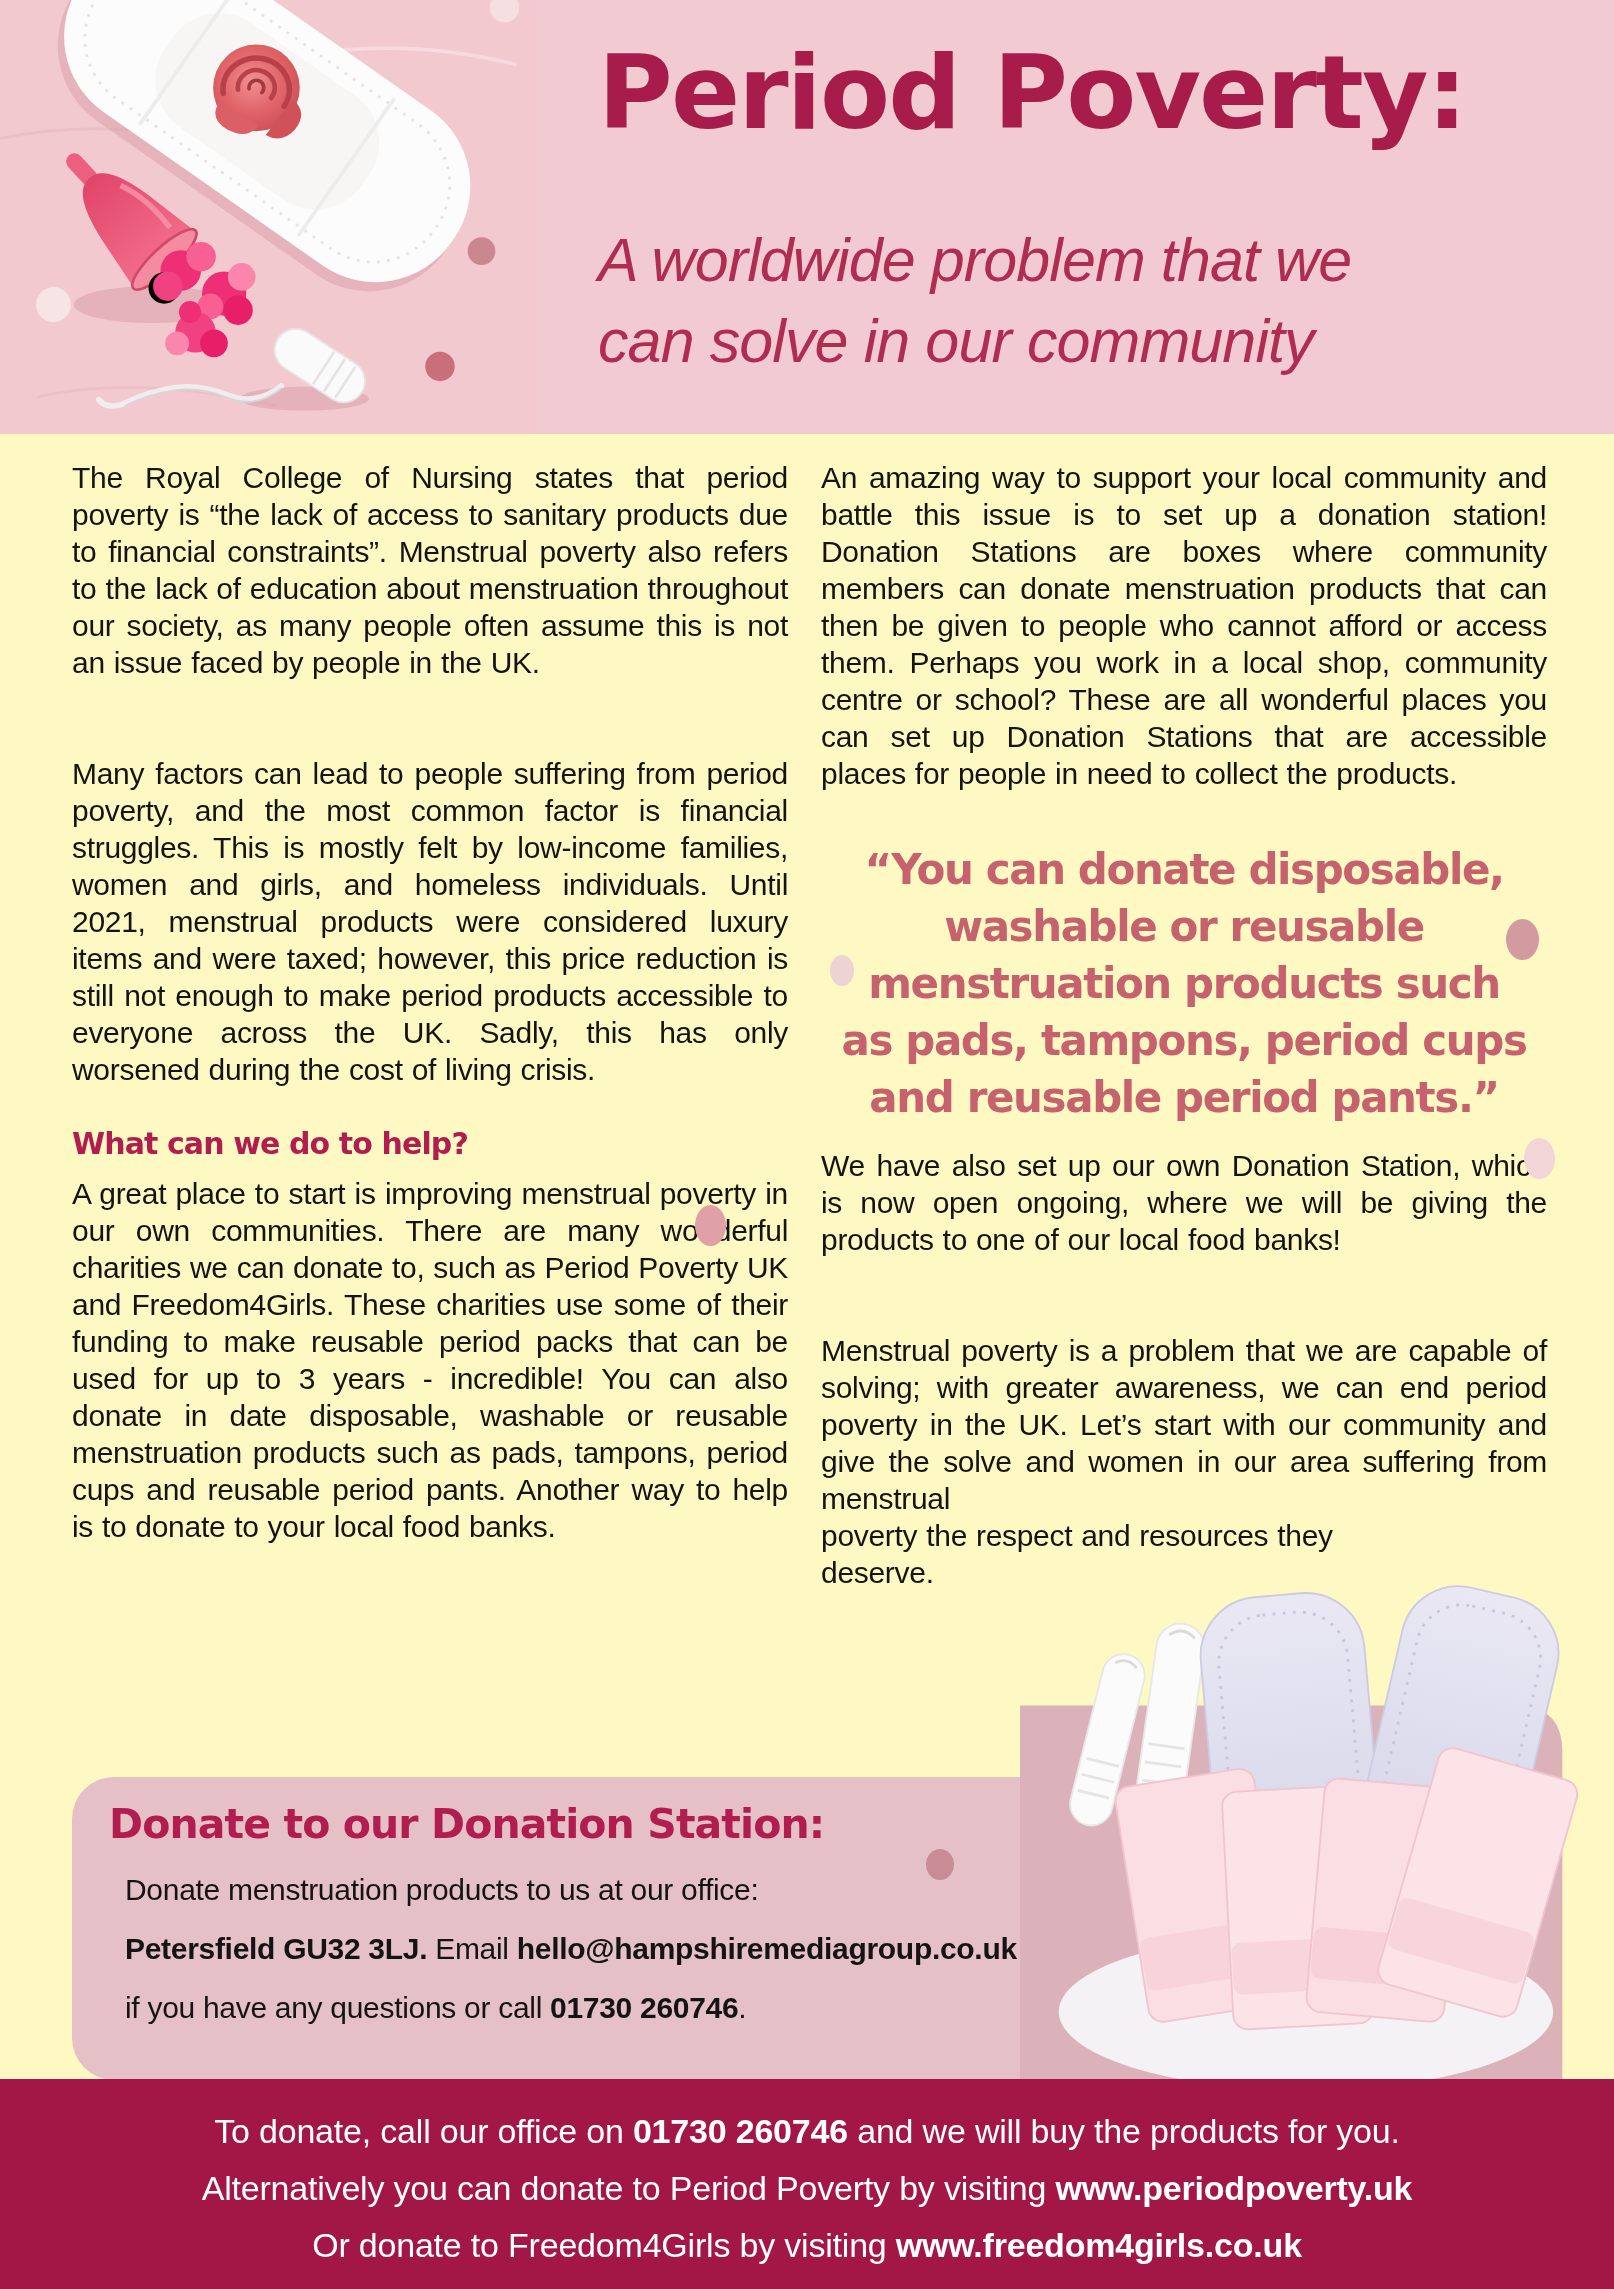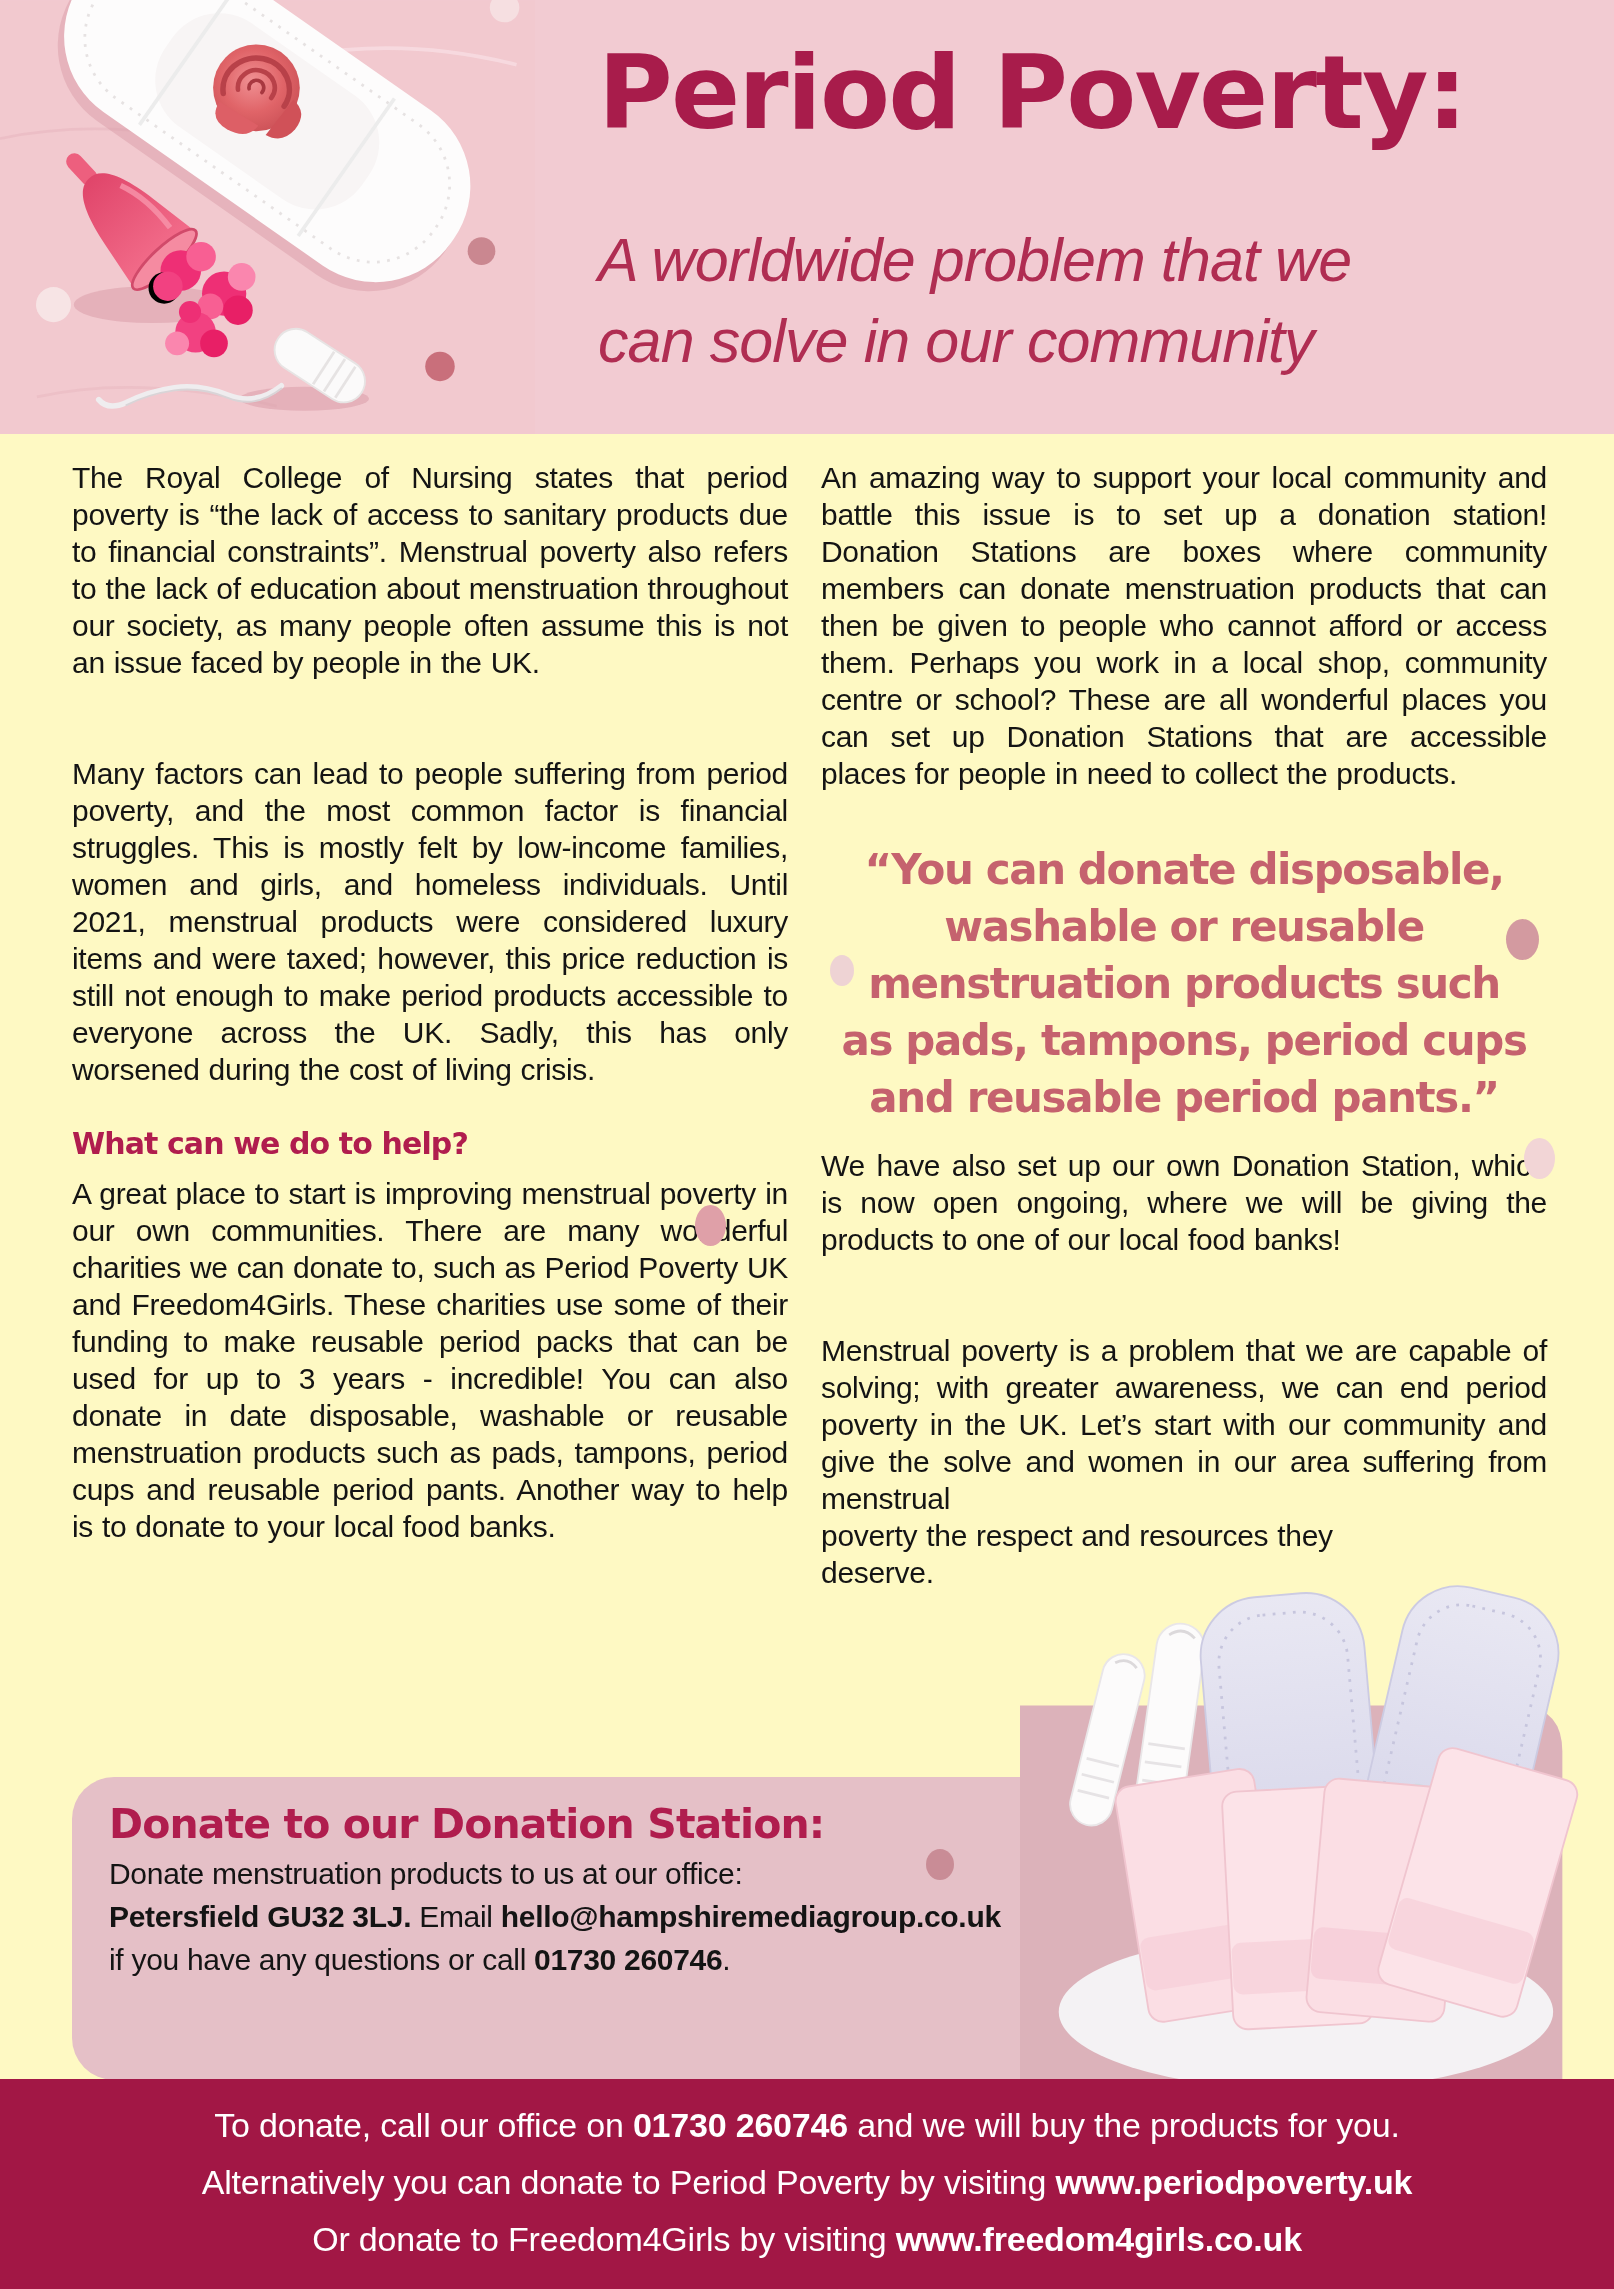--- a/index.html
+++ b/index.html
@@ -46,32 +46,32 @@
   
   #donation-box{
     position:absolute;left:72px;top:1777px;width:1490px;height:303px;
     background:#e5c0c7;border-radius:42px;
   }
   #donation-box .inner{position:absolute;left:37px;top:20px;width:1071px;}
   #donation-heading{
     margin:0;font-family:"DejaVu Sans",sans-serif;font-weight:bold;
     font-size:41px;line-height:55px;color:#b01d4e;letter-spacing:-0.9px;
   }
-  .box-line{margin:0;font-size:30px;line-height:43px;color:#141414;letter-spacing:-0.3px;}
+  .box-line{margin:16px;font-size:30px;line-height:43px;color:#141414;letter-spacing:-0.3px;}
   .box-line .b{font-weight:bold;}
   .box-dot{position:absolute;border-radius:50%;}
   
   #products-photo{position:absolute;left:1020px;top:1495px;}
   
   #footer{
     position:absolute;left:0;top:2079px;width:1614px;height:210px;
     background:#a21745;color:#ffffff;text-align:center;
   }
   .footer-line{margin:0;font-size:34px;line-height:57px;letter-spacing:-0.2px;}
-  #footer .pad{padding-top:18px;}
+  #footer .pad{padding-top:24px;}
   .footer-line .b{font-weight:bold;}
 </style>
 </head>
 <body>
 
 <div id="page">
 
   <div id="header">
 
     <svg id="header-photo" width="535" height="434" viewBox="0 0 580 470">

